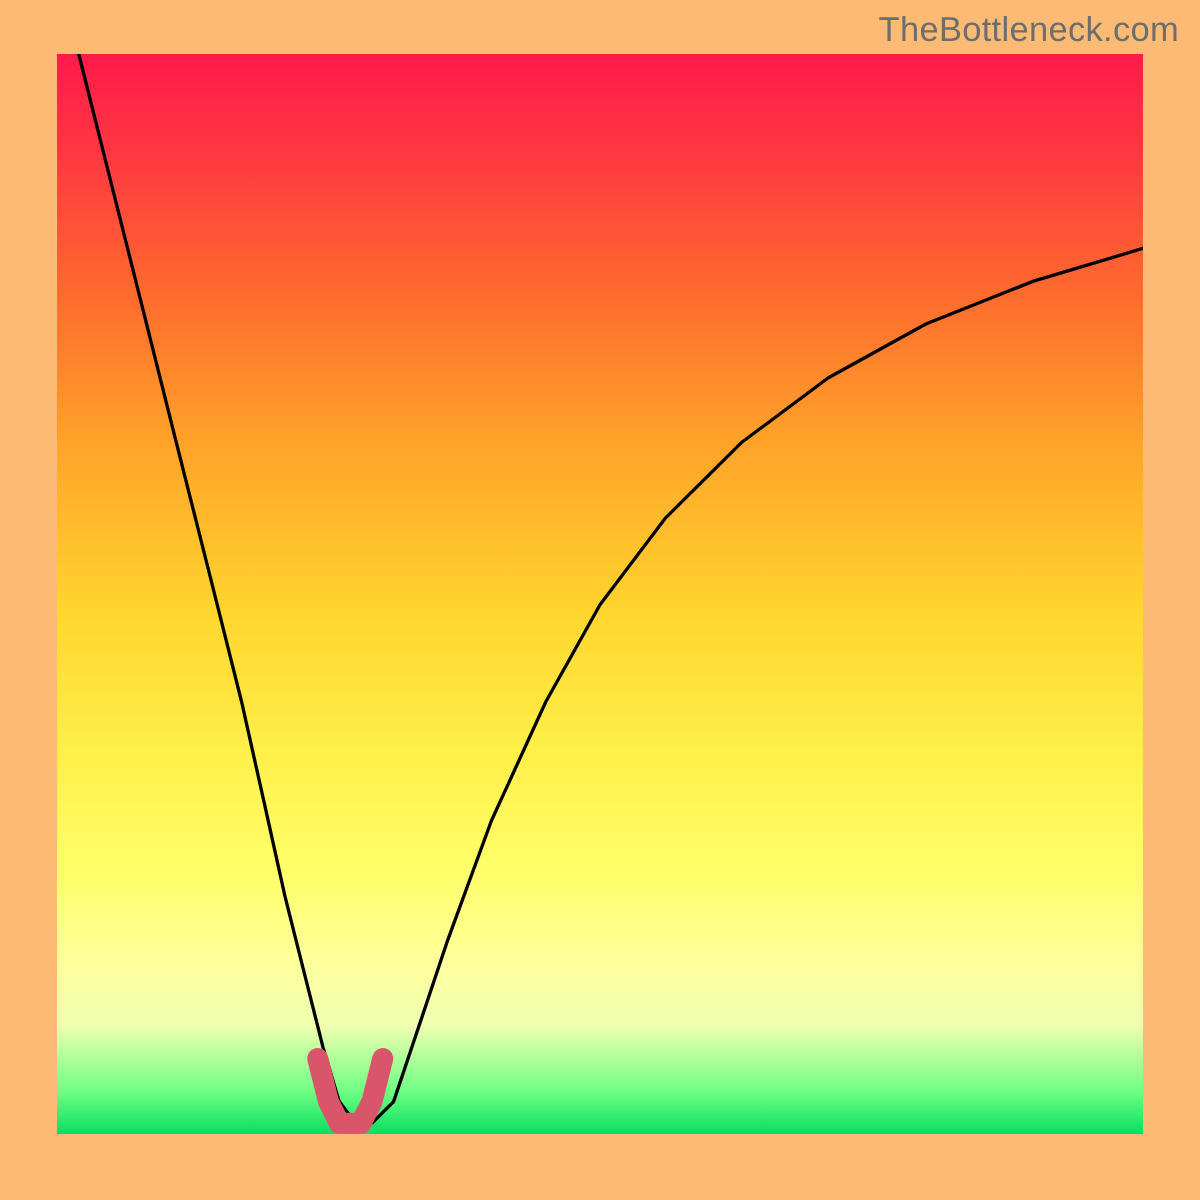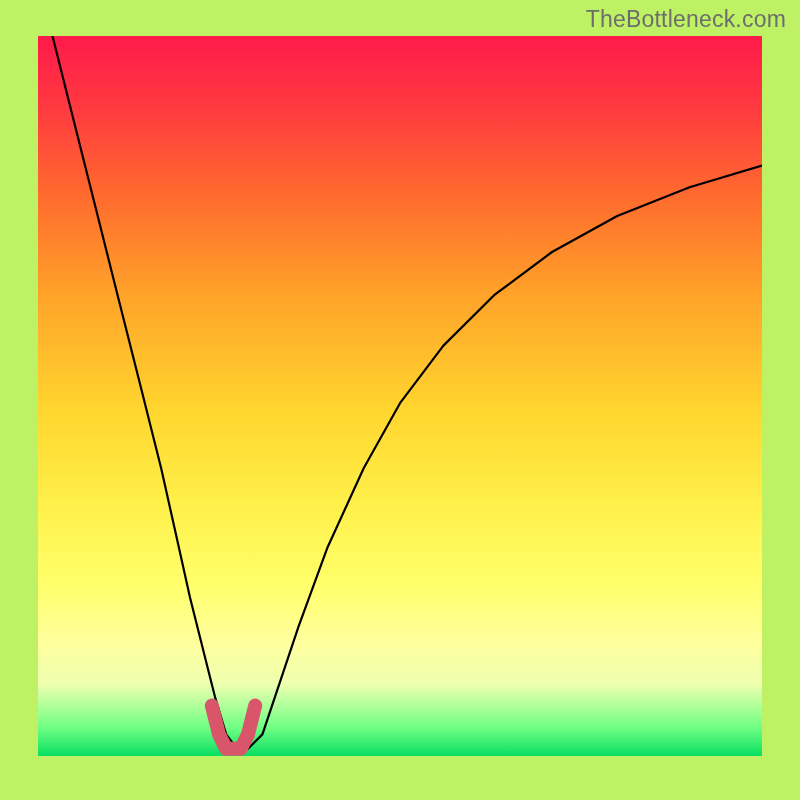--- a/index.html
+++ b/index.html
@@ -9,21 +9,21 @@
     height: 800px;
     background: #000;
     overflow: hidden;
   }
   .frame {
     position: absolute;
     left: 0;
     top: 0;
     width: 800px;
     height: 800px;
-    background: #bef264;
+    background: #fdba74;
   }
   .plot-area {
     position: absolute;
     left: 38px;
     top: 36px;
     width: 724px;
     height: 720px;
     overflow: hidden;
   }
   .gradient-bg {

